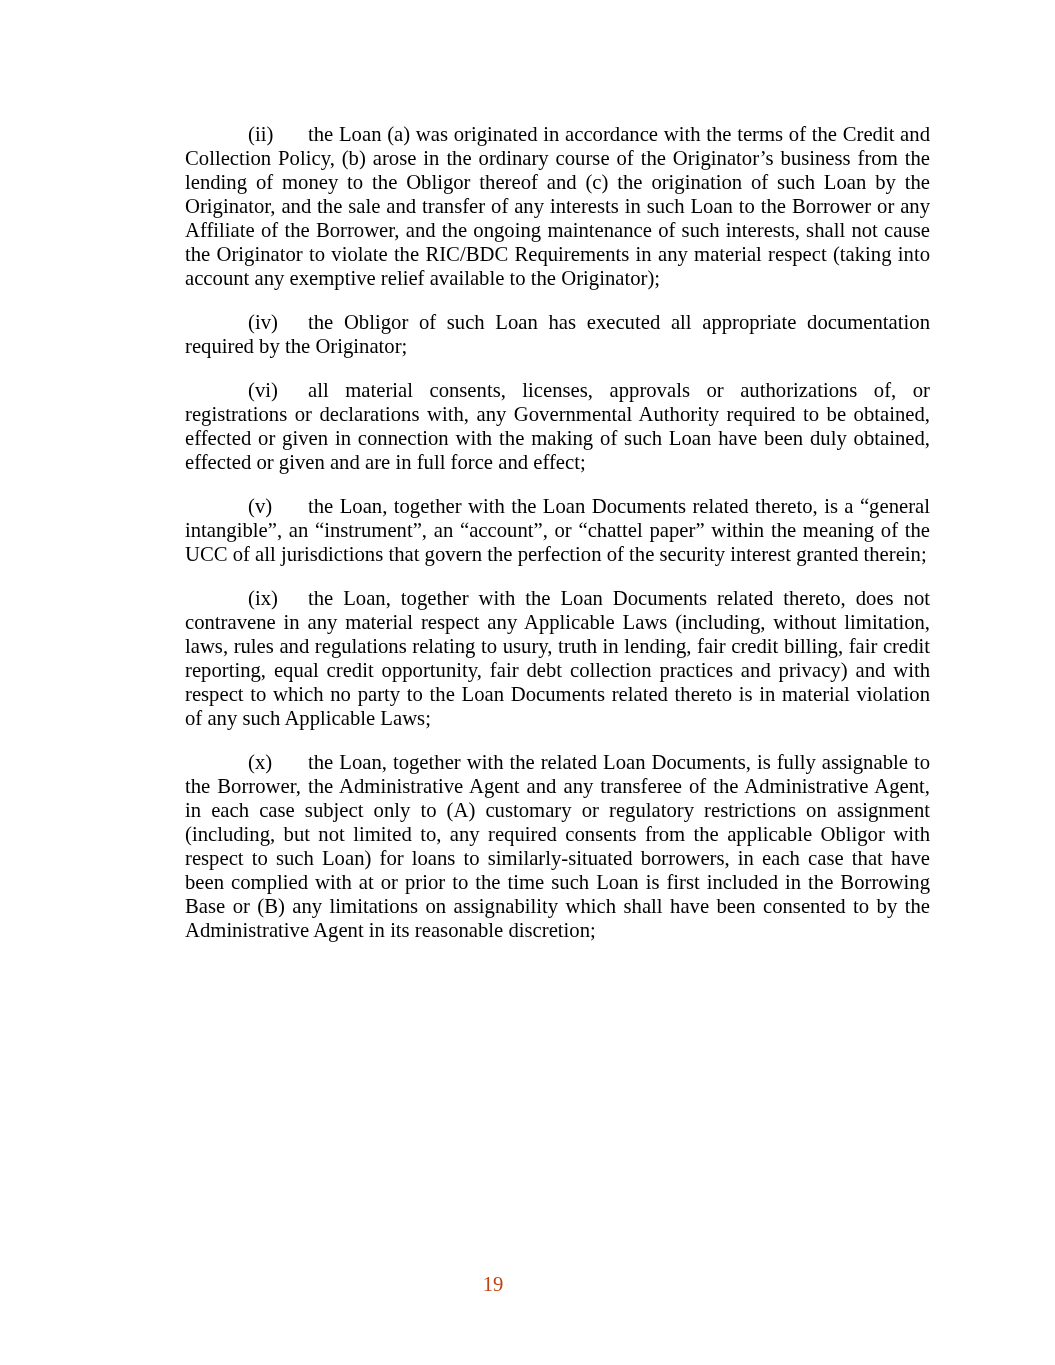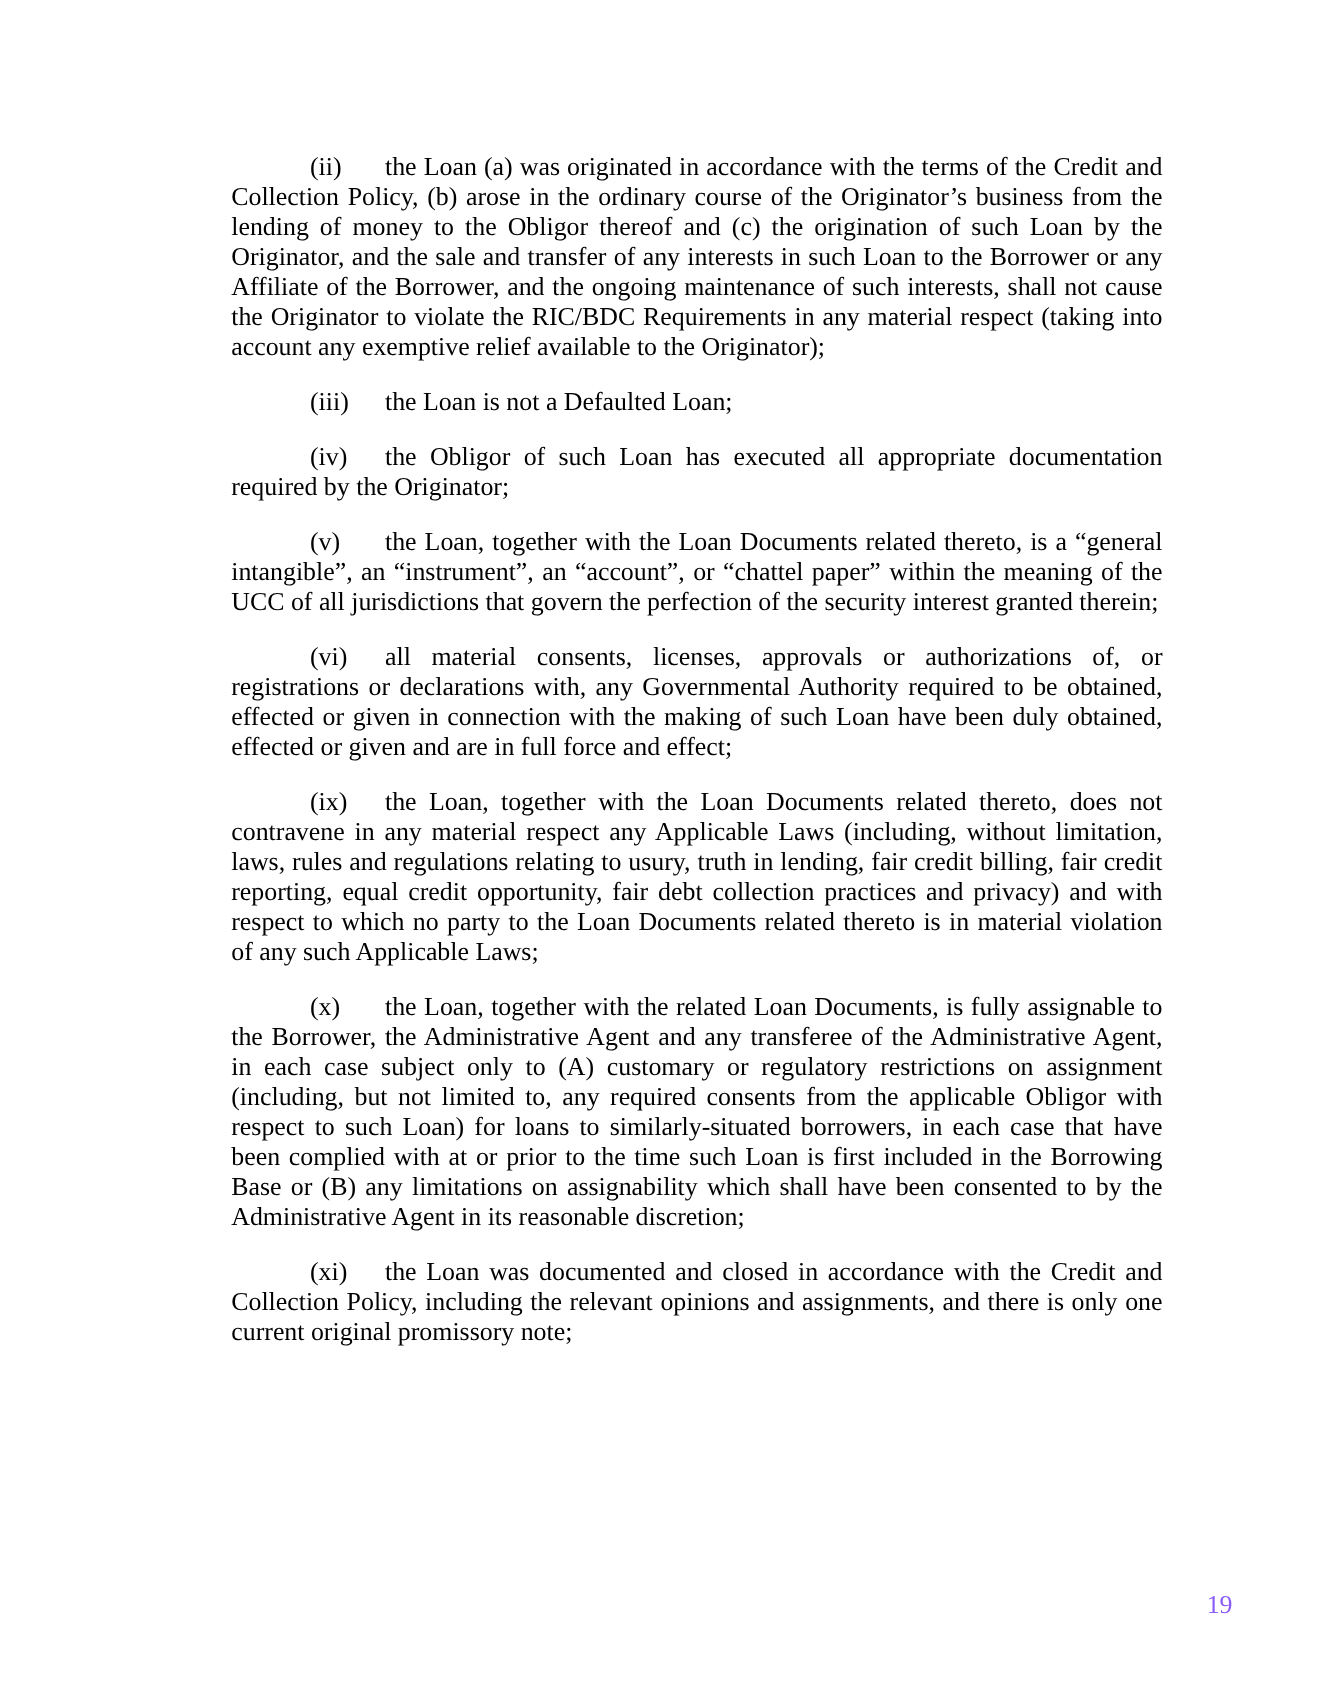--- a/index.html
+++ b/index.html
@@ -32,46 +32,44 @@
   .num {
     display: inline-block;
     margin-left: 63px;
     width: 60px;
   }
   .footer {
     position: absolute;
     top: 1272px;
     left: 0;
     width: 986px;
-    text-align: right;
+    text-align: center;
     font-size: 20.7px;
     line-height: 24px;
-    color: #8b5cf6;
+    color: #c2410c;
   }
 </style>
 </head>
 <body>
 
 <div class="page">
   <div class="content">
 
     <p class="clause"><span class="num">(ii)</span><span>the Loan (a) was originated in accordance with the terms of the Credit and Collection Policy, (b) arose in the ordinary course of the Originator’s business from the lending of money to the Obligor thereof and (c) the origination of such Loan by the Originator, and the sale and transfer of any interests in such Loan to the Borrower or any Affiliate of the Borrower, and the ongoing maintenance of such interests, shall not cause the Originator to violate the RIC/BDC Requirements in any material respect (taking into account any exemptive relief available to the Originator);</span></p>
 
-    <p class="clause"><span class="num">(iii)</span><span>the Loan is not a Defaulted Loan;</span></p>
 
     <p class="clause"><span class="num">(iv)</span><span>the Obligor of such Loan has executed all appropriate documentation required by the Originator;</span></p>
 
+    <p class="clause"><span class="num">(vi)</span><span>all material consents, licenses, approvals or authorizations of, or registrations or declarations with, any Governmental Authority required to be obtained, effected or given in connection with the making of such Loan have been duly obtained, effected or given and are in full force and effect;</span></p>
+
     <p class="clause"><span class="num">(v)</span><span>the Loan, together with the Loan Documents related thereto, is a “general intangible”, an “instrument”, an “account”, or “chattel paper” within the meaning of the UCC of all jurisdictions that govern the perfection of the security interest granted therein;</span></p>
-
-    <p class="clause"><span class="num">(vi)</span><span>all material consents, licenses, approvals or authorizations of, or registrations or declarations with, any Governmental Authority required to be obtained, effected or given in connection with the making of such Loan have been duly obtained, effected or given and are in full force and effect;</span></p>
 
 
 
     <p class="clause"><span class="num">(ix)</span><span>the Loan, together with the Loan Documents related thereto, does not contravene in any material respect any Applicable Laws (including, without limitation, laws, rules and regulations relating to usury, truth in lending, fair credit billing, fair credit reporting, equal credit opportunity, fair debt collection practices and privacy) and with respect to which no party to the Loan Documents related thereto is in material violation of any such Applicable Laws;</span></p>
 
     <p class="clause"><span class="num">(x)</span><span>the Loan, together with the related Loan Documents, is fully assignable to the Borrower, the Administrative Agent and any transferee of the Administrative Agent, in each case subject only to (A) customary or regulatory restrictions on assignment (including, but not limited to, any required consents from the applicable Obligor with respect to such Loan) for loans to similarly-situated borrowers, in each case that have been complied with at or prior to the time such Loan is first included in the Borrowing Base or (B) any limitations on assignability which shall have been consented to by the Administrative Agent in its reasonable discretion;</span></p>
 
-    <p class="clause"><span class="num">(xi)</span><span>the Loan was documented and closed in accordance with the Credit and Collection Policy, including the relevant opinions and assignments, and there is only one current original promissory note;</span></p>
 
   </div>
 
   <div class="footer">19</div>
 </div>
 
 </body></html>

